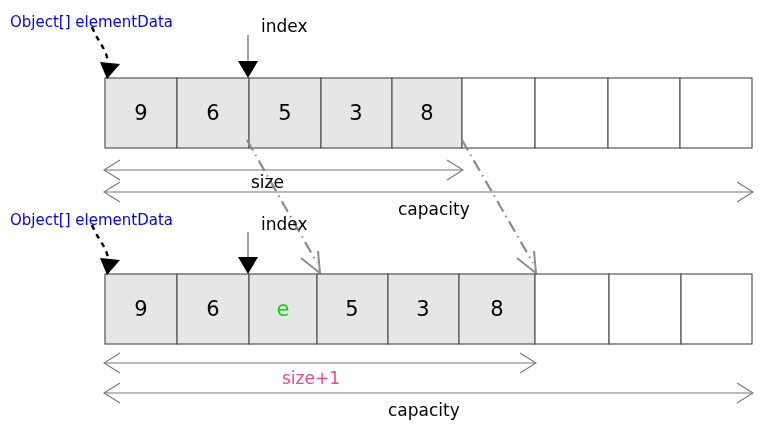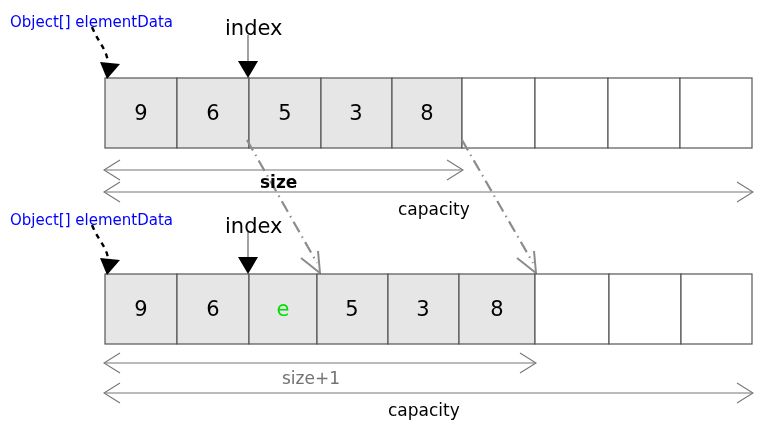--- a/index.html
+++ b/index.html
@@ -75,28 +75,29 @@
   .lbl {
     position: absolute;
     font-family: "DejaVu Sans", "Liberation Sans", sans-serif;
     white-space: nowrap;
   }
   .lbl-var {
     font-size: 15px;
     color: #0000ff;
   }
   .lbl-index {
-    font-size: 21px;
+    font-size: 17px;
     color: #000000;
+    margin-left: 36px;
   }
   .lbl-measure {
     font-size: 17px;
     color: #000000;
   }
-  .lbl-measure.green { color: #737373; text-align: center; }
+  .lbl-measure.green { color: #ec4899; text-align: center; }
 </style>
 </head>
 <body>
 
 <div id="stage">
 
   <svg class="layer" viewBox="0 0 771 430">
 
     <g>
       <rect class="cell-rect cell-filled" x="105" y="78" width="72" height="70"></rect>
@@ -188,21 +189,21 @@
       <polyline class="measure-head" points="120,383 104,393 120,403"></polyline>
       <polyline class="measure-head" points="737,383 753,393 737,403"></polyline>
     </g>
 
   </svg>
 
   <div class="lbl lbl-var" style="left:10px; top:13px;">Object[] elementData</div>
 
   <div class="lbl lbl-index" style="left:225px; top:16px;">index</div>
 
-  <div class="lbl lbl-measure" style="left:260px; top:172px;font-weight:bold;">size</div>
+  <div class="lbl lbl-measure" style="left:251px; top:172px;">size</div>
 
   <div class="lbl lbl-measure" style="left:398px; top:199px;">capacity</div>
 
   <div class="lbl lbl-var" style="left:10px; top:211px;">Object[] elementData</div>
 
   <div class="lbl lbl-index" style="left:225px; top:214px;">index</div>
 
   <div class="lbl lbl-measure green" style="left:282px; top:368px;">size+1</div>
 
   <div class="lbl lbl-measure" style="left:388px; top:400px;">capacity</div>

